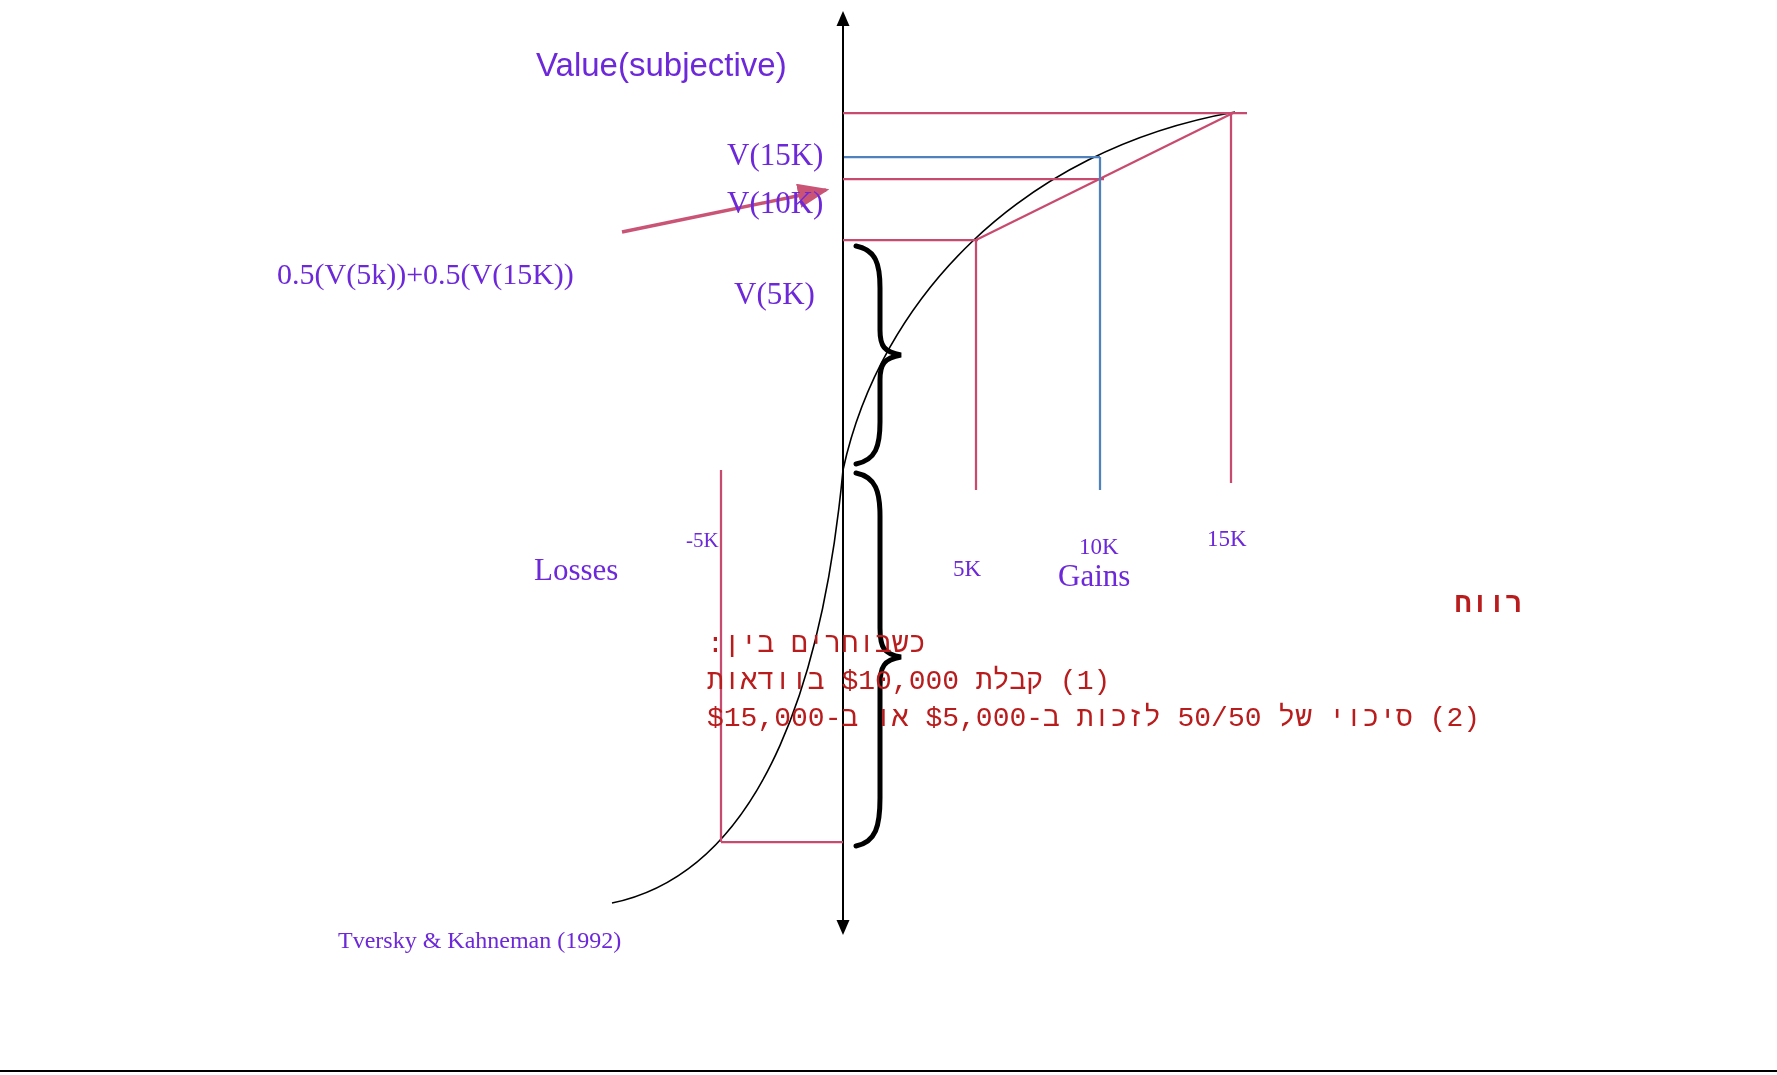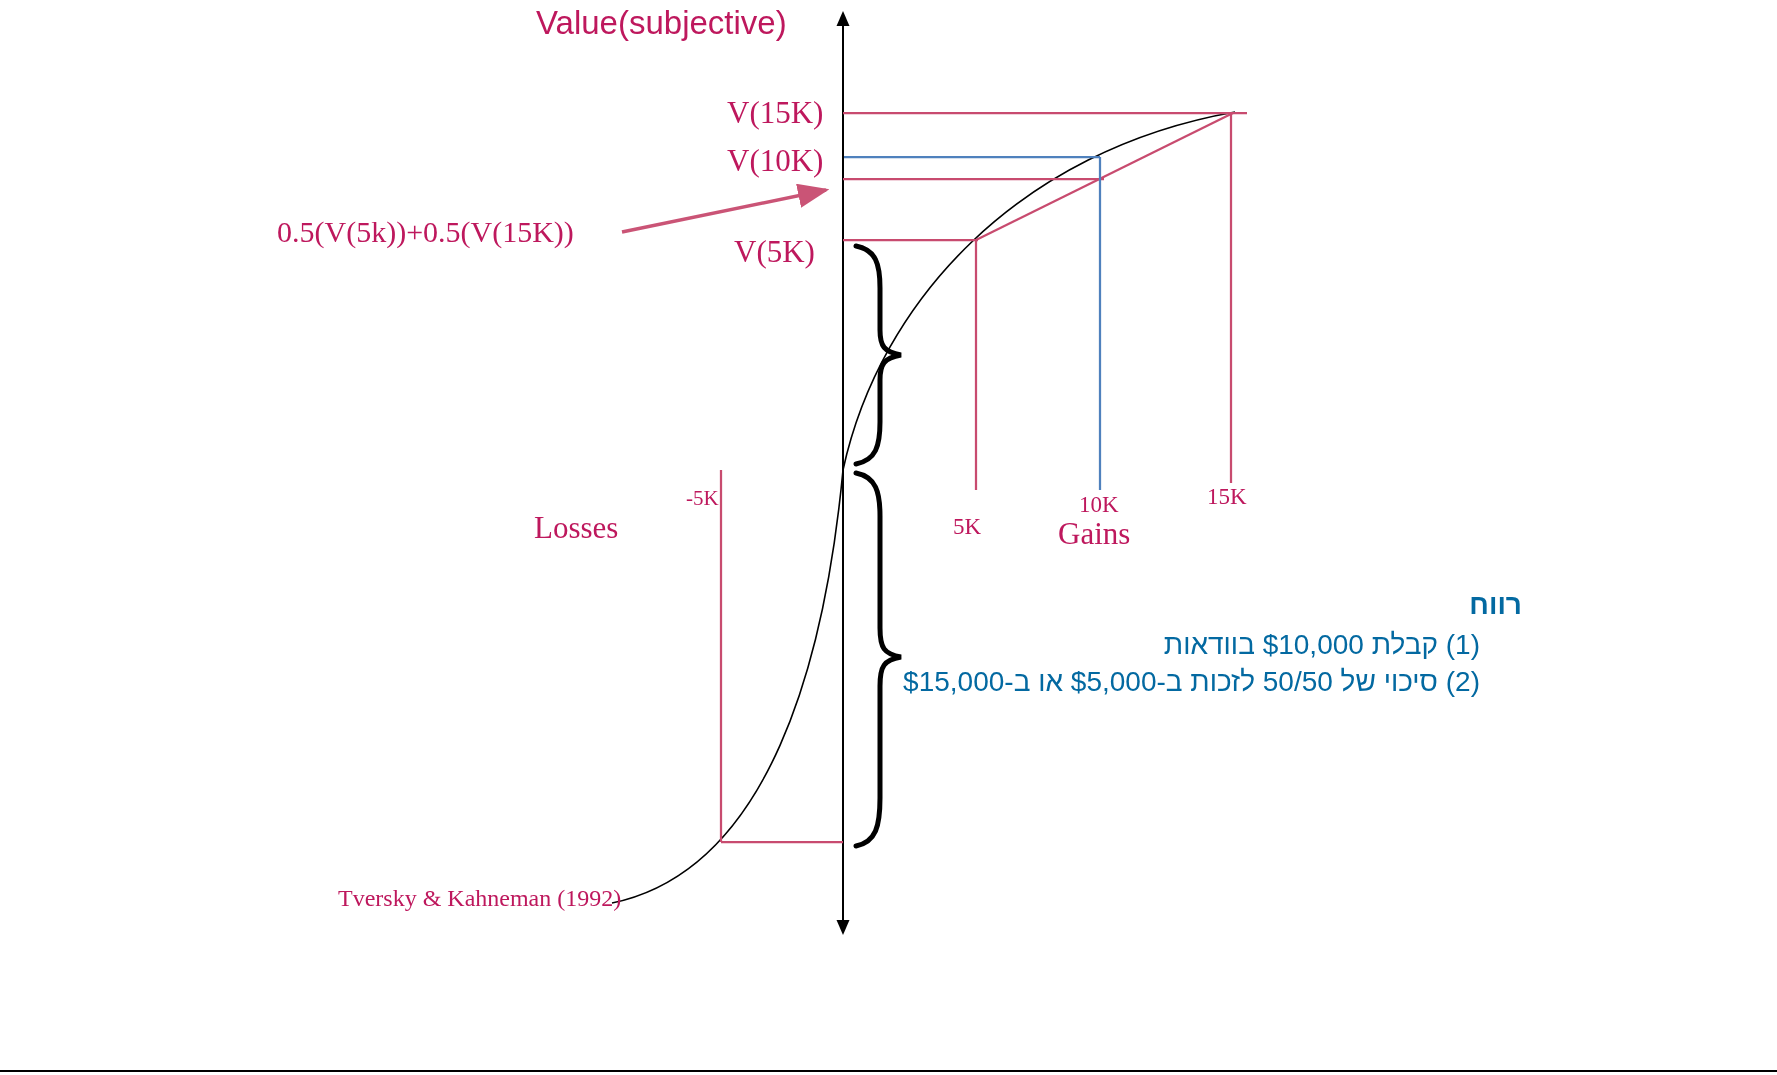--- a/index.html
+++ b/index.html
@@ -29,33 +29,34 @@
   .curve { stroke-width: 1.6; }
   .brace { stroke-width: 5; stroke-linecap: round; }
   .annotation-arrow {
     stroke: var(--accent-pink, #c84b6f);
     stroke-width: 3.5;
     fill: none;
     opacity: 0.95;
   }
   .lbl {
     position: absolute;
-    color: #be185d;
+    color: #6d28d9;
     white-space: nowrap;
     font-family: "Liberation Serif", serif;
     line-height: 1.1;
+    margin-top: 42px;
   }
   .sans { font-family: "Liberation Sans", sans-serif; }
   .note {
     position: absolute;
     direction: rtl;
-    text-align: right;
+    text-align: left;
     white-space: nowrap;
-    color: #0369a1;
-    font-family: Liberation Sans, sans-serif;
+    color: #b91c1c;
+    font-family: Liberation Mono, monospace;
     font-size: 28px;
     line-height: 37px;
   }
   .note-heading { font-weight: 700; font-size: 28px; }
   .bottom-rule {
     position: absolute;
     left: 0;
     width: 1777px;
     bottom: 3px;
     border-top: 2px solid #000000;
@@ -123,18 +124,19 @@
 
   <div class="lbl" style="left:534px; top:511px; font-size:31px;">Losses</div>
 
   <div class="lbl" style="left:1058px; top:517px; font-size:31px;">Gains</div>
 
   <div class="lbl" style="left:338px; top:885px; font-size:24px;">Tversky &amp; Kahneman (1992)</div>
 
   <div class="note note-heading" style="right:255px; top:586px;">רווח</div>
 
   <div class="note" style="right:297px; top:626px;">
+    <div>כשבוחרים בין:</div>
     <div>(1) קבלת $10,000 בוודאות</div>
     <div>(2) סיכוי של 50/50 לזכות ב-$5,000 או ב-$15,000</div>
   </div>
 
   <div class="bottom-rule"></div>
 </div>
 
 </body></html>

